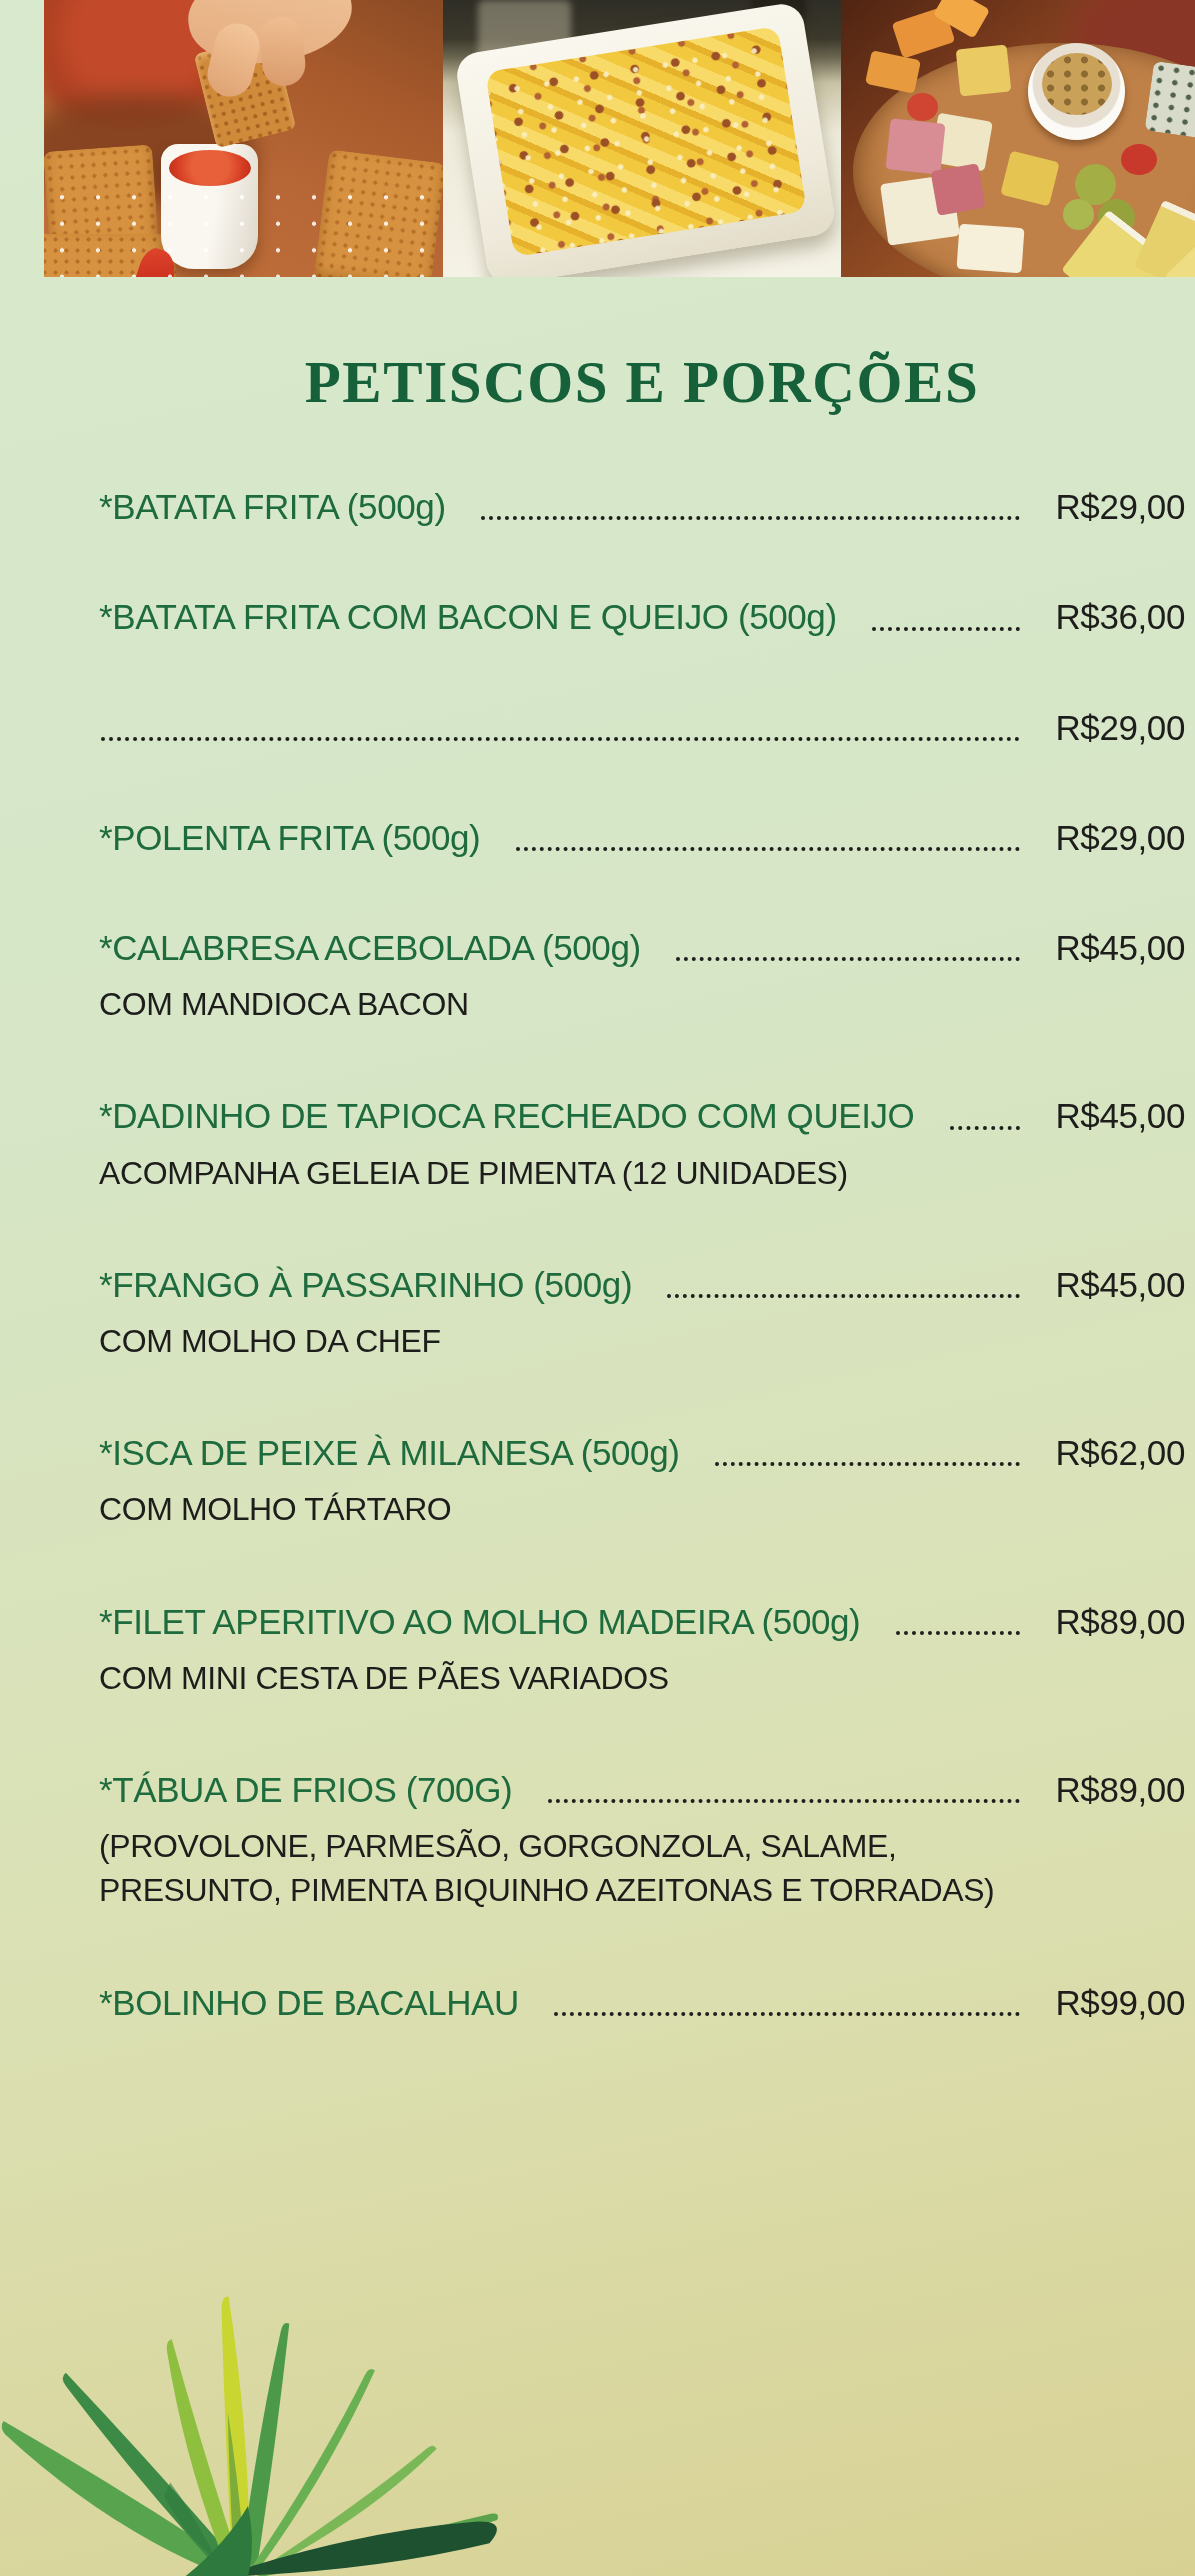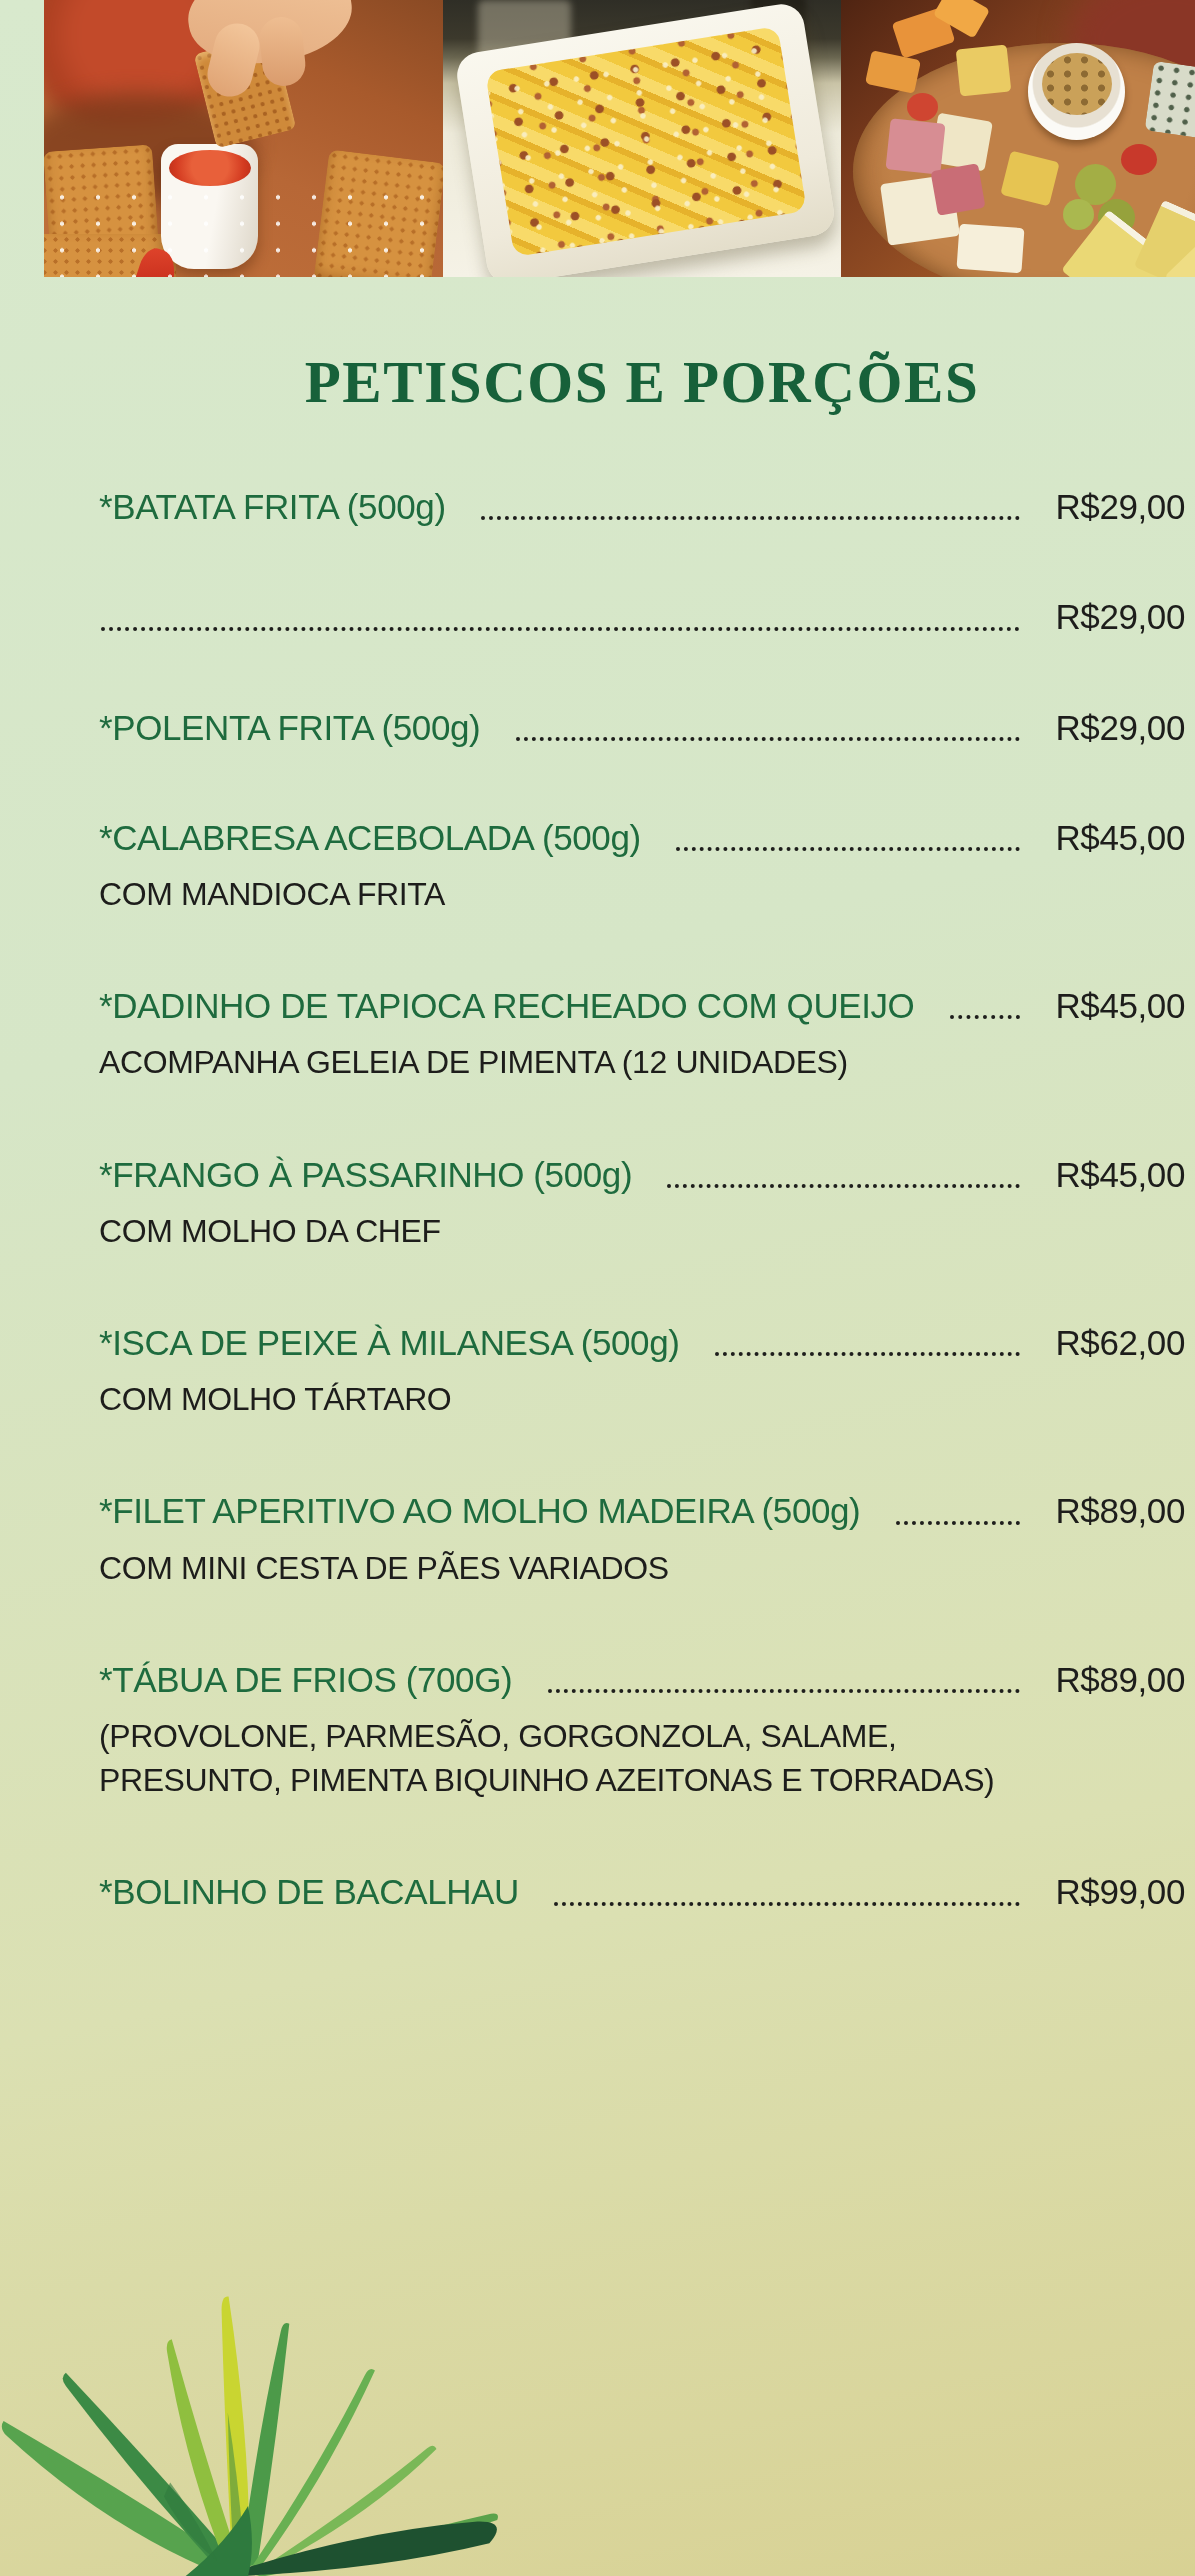--- a/index.html
+++ b/index.html
@@ -201,20 +201,27 @@
   <div class="list">
 
     <div class="item">
       <div class="row">
         <span class="name">*BATATA FRITA (500g)</span>
         <span class="dots"></span>
         <span class="price">R$29,00</span>
       </div>
     </div>
 
+    <div class="item">
+      <div class="row">
+        <span class="name">*BATATA FRITA COM BACON E QUEIJO (500g)</span>
+        <span class="dots"></span>
+        <span class="price">R$36,00</span>
+      </div>
+    </div>
 
     <div class="item">
       <div class="row">
         <span class="dots"></span>
         <span class="price">R$29,00</span>
       </div>
     </div>
 
     <div class="item">
       <div class="row">
@@ -223,21 +230,21 @@
         <span class="price">R$29,00</span>
       </div>
     </div>
 
     <div class="item">
       <div class="row">
         <span class="name">*CALABRESA ACEBOLADA (500g)</span>
         <span class="dots"></span>
         <span class="price">R$45,00</span>
       </div>
-      <div class="note">COM MANDIOCA FRITA</div>
+      <div class="note">COM MANDIOCA BACON</div>
     </div>
 
     <div class="item">
       <div class="row">
         <span class="name">*DADINHO DE TAPIOCA RECHEADO COM QUEIJO</span>
         <span class="dots"></span>
         <span class="price">R$45,00</span>
       </div>
       <div class="note">ACOMPANHA GELEIA DE PIMENTA (12 UNIDADES)</div>
     </div>

